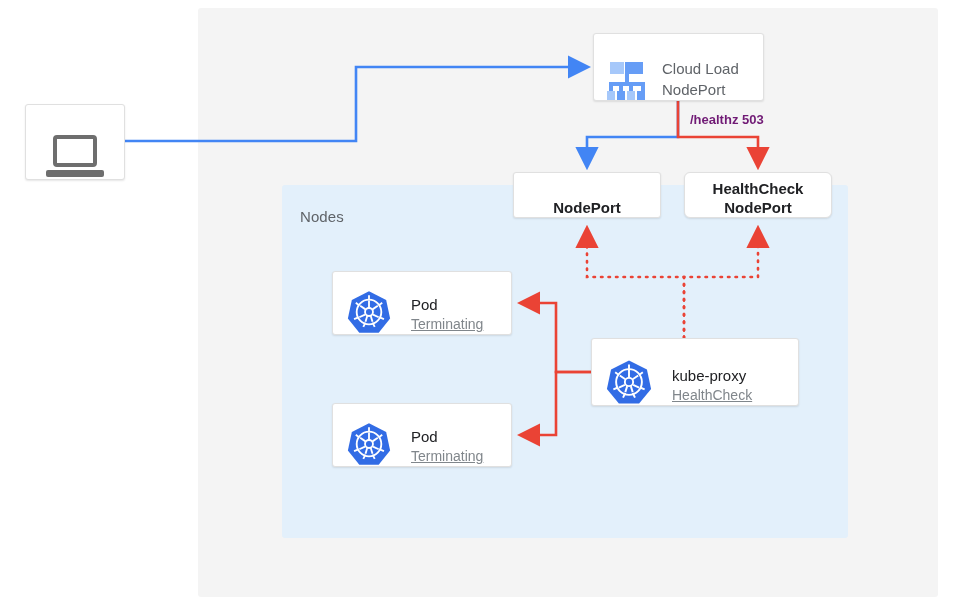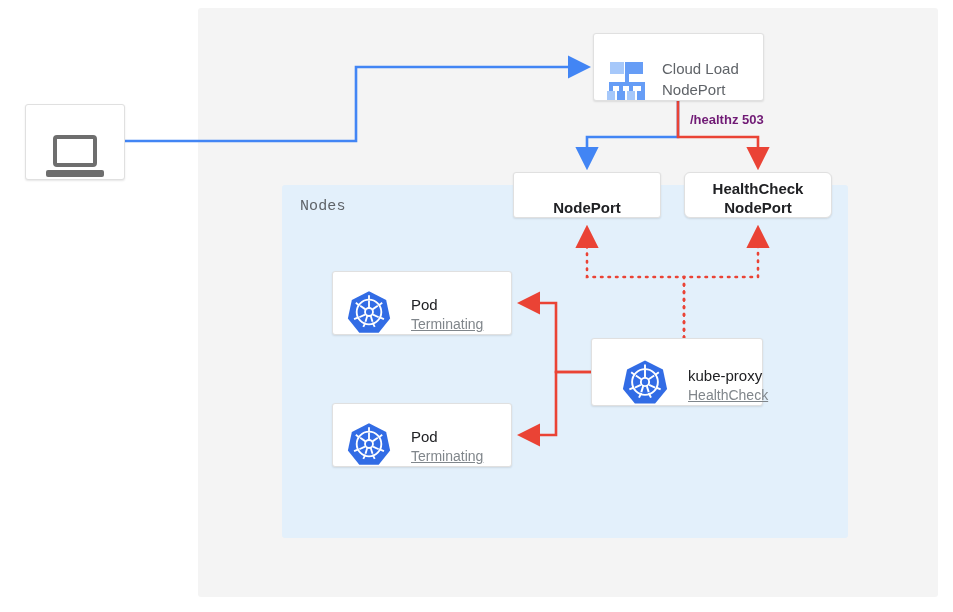--- a/index.html
+++ b/index.html
@@ -4,21 +4,21 @@
 <style>
   html,body{margin:0;padding:0;background:#ffffff;}
   body{width:953px;height:612px;position:relative;overflow:hidden;
        font-family:"Liberation Sans","DejaVu Sans",sans-serif;}
 
   .abs{position:absolute;}
 
   
   #gray-region{left:198px;top:8px;width:740px;height:589px;background:#f4f4f4;border-radius:3px;}
   #nodes-region{left:282px;top:185px;width:566px;height:353px;background:#e3f0fb;border-radius:3px;}
-  #nodes-label{left:300px;top:198px;font-size:15px;color:#5f6368;letter-spacing:.1px;font-family:Liberation Mono, monospace;}
+  #nodes-label{left:300px;top:208px;font-size:15px;color:#5f6368;letter-spacing:.1px;}
 
   
   .card{background:#ffffff;border:1px solid #e0e0e0;border-radius:3px;
         box-shadow:0 1px 2px rgba(0,0,0,.10);box-sizing:border-box;
         display:flex;align-items:flex-end;}
 
   
   #laptop-card{left:25px;top:104px;width:100px;height:76px;justify-content:center;}
   .laptop-ico{width:58px;height:44px;position:relative;}
   .laptop-ico .scr{position:absolute;left:7px;top:0;width:44px;height:32px;
@@ -45,21 +45,21 @@
   #clb-text{margin-left:14px;font-size:15px;color:#5f6368;line-height:21px;}
 
   
   #nodeport-box{left:513px;top:172px;width:148px;height:46px;justify-content:center;}
   #hc-nodeport-box{left:684px;top:172px;width:148px;height:46px;justify-content:center;border-radius:6px;}
   .np-label{font-size:15px;font-weight:bold;color:#202124;text-align:center;line-height:19px;}
 
   
   #pod1-card{left:332px;top:271px;width:180px;height:64px;padding-left:14px;}
   #pod2-card{left:332px;top:403px;width:180px;height:64px;padding-left:14px;}
-  #kubeproxy-card{left:591px;top:338px;width:172px;height:68px;padding-left:30px;}
+  #kubeproxy-card{left:591px;top:338px;width:208px;height:68px;padding-left:14px;}
 
   .k8s{flex:0 0 auto;position:relative;}
   .k8s svg{display:block;}
   .node-text{margin-left:20px;}
   .node-title{font-size:15px;color:#202124;line-height:20px;}
   .node-sub{font-size:14px;color:#80868b;line-height:19px;text-decoration:underline;}
 
   
   #wire-svg{left:0;top:0;width:953px;height:612px;pointer-events:none;}
 

